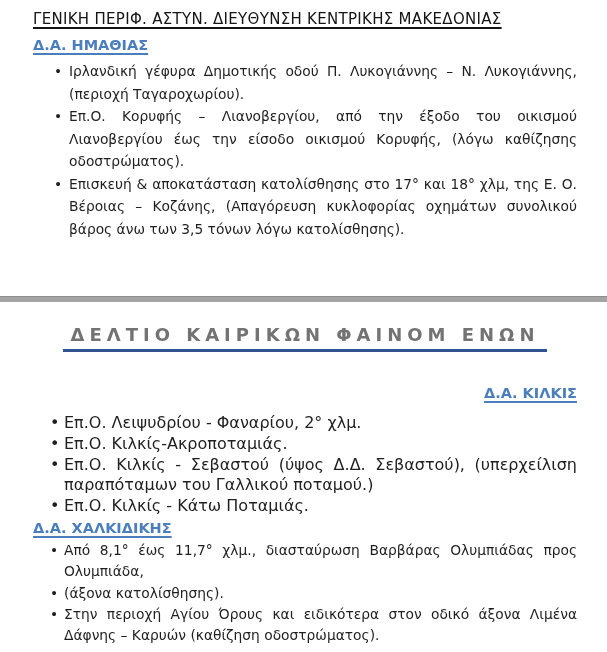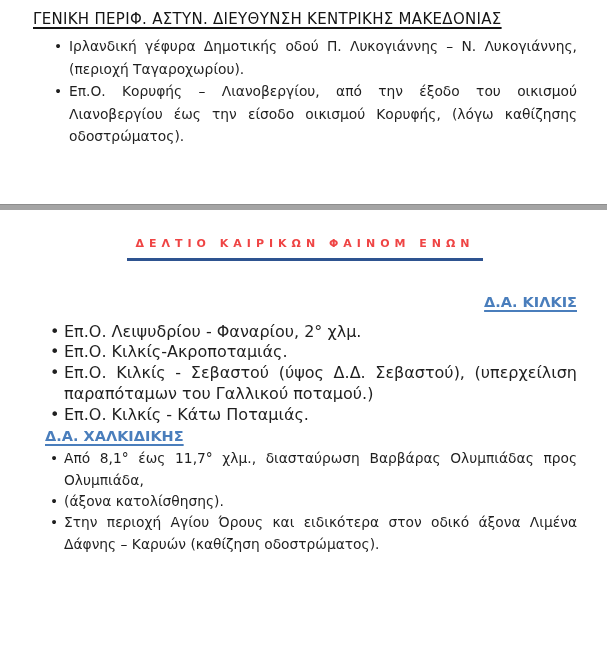--- a/index.html
+++ b/index.html
@@ -68,58 +68,60 @@
     border-top: 1px solid #8d8d8d;
   }
 
   
   .r2-title-wrap {
     margin-top: 22px;
     text-align: center;
   }
   .r2-title {
     display: inline-block;
-    font-size: 11px;
+    font-size: 18px;
     font-weight: bold;
-    color: #ef4444;
+    color: #737373;
     letter-spacing: 5px;
     line-height: 22px;
     white-space: nowrap;
     padding: 0 8px 3px 8px;
     border-bottom: 3px solid #2e5390;
   }
   .r2-heading-kilkis { margin-top: 32px; text-align: right; }
   ul.r2-bullets {
     margin-top: 10px;
     margin-left: -5px;
     font-size: 16px;
     line-height: 20.8px;
   }
   ul.r2-bullets li::before { left: -14px; }
-  .r2-heading-chalkidiki { margin-top: 2px; margin-left: 12px; }
+  .r2-heading-chalkidiki { margin-top: 2px; margin-left: 0; }
   ul.r2-bullets-2 {
     margin-top: 2px;
     margin-left: -5px;
     font-size: 13.8px;
     line-height: 21.3px;
   }
   ul.r2-bullets-2 li::before { left: -14px; }
 </style>
 </head>
 <body>
 
 <div class="page">
 
   <div>
     <h1 class="r1-title">ΓΕΝΙΚΗ ΠΕΡΙΦ. ΑΣΤΥΝ. ΔΙΕΥΘΥΝΣΗ ΚΕΝΤΡΙΚΗΣ ΜΑΚΕΔΟΝΙΑΣ</h1>
 
+    <h2 class="section-heading r1-heading">Δ.Α. ΗΜΑΘΙΑΣ</h2>
 
     <ul class="bullets r1-bullets">
       <li>Ιρλανδική γέφυρα Δημοτικής οδού Π. Λυκογιάννης – Ν. Λυκογιάννης, (περιοχή Ταγαροχωρίου).</li>
       <li>Επ.Ο. Κορυφής – Λιανοβεργίου, από την έξοδο του οικισμού Λιανοβεργίου έως την είσοδο οικισμού Κορυφής, (λόγω καθίζησης οδοστρώματος).</li>
+      <li>Επισκευή &amp; αποκατάσταση κατολίσθησης στο 17° και 18° χλμ, της Ε. Ο. Βέροιας – Κοζάνης, (Απαγόρευση κυκλοφορίας οχημάτων συνολικού βάρος άνω των 3,5 τόνων λόγω κατολίσθησης).</li>
     </ul>
   </div>
 
   <div class="page-break"></div>
 
   <div>
     <div class="r2-title-wrap">
       <span class="r2-title">ΔΕΛΤΙΟ ΚΑΙΡΙΚΩΝ ΦΑΙΝΟΜ ΕΝΩΝ</span>
     </div>
 

